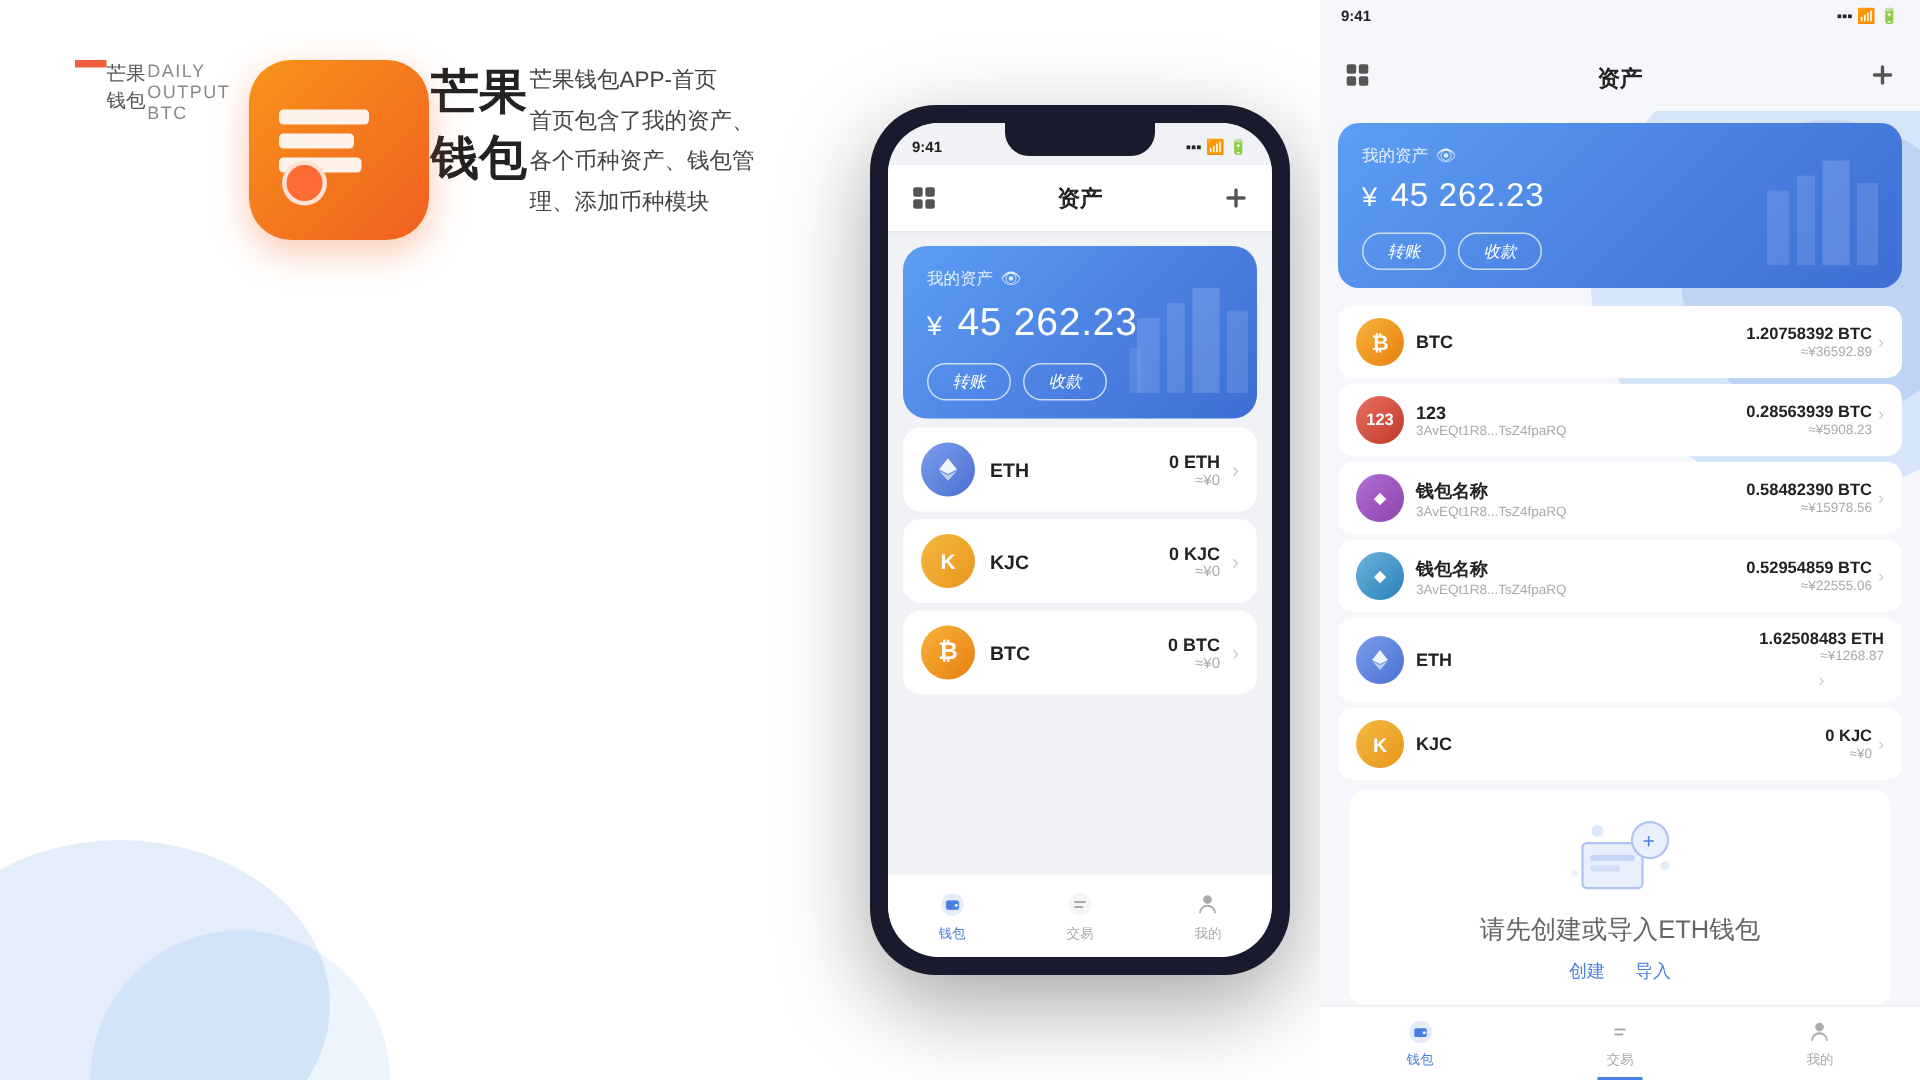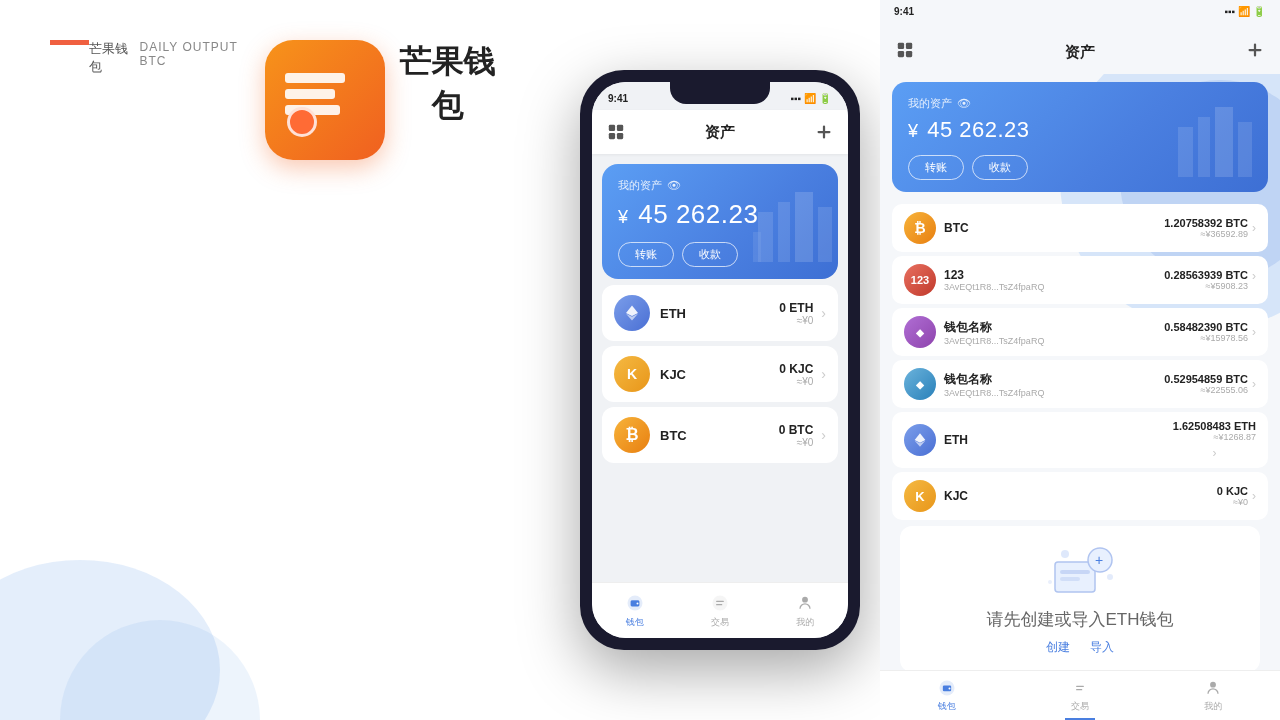--- a/index.html
+++ b/index.html
@@ -227,20 +227,21 @@
       gap: 8px;
     }
     .card-btn {
       padding: 4px 16px;
       border: 1px solid rgba(255,255,255,0.7);
       border-radius: 20px;
       font-size: 11px;
       color: #fff;
       background: transparent;
       cursor: pointer;
+      font-style: italic;
     }
 
     
     .coin-list { padding: 0 6px; }
     .coin-item {
       background: #fff;
       border-radius: 12px;
       margin: 5px 4px;
       padding: 10px 12px;
       display: flex;
@@ -423,20 +424,25 @@
           <div class="wallet-line" style="width:60px;"></div>
           <div class="wallet-line" style="width:50px;"></div>
           <div class="wallet-line" style="width:55px;"></div>
         </div>
         <div class="wallet-circle"></div>
       </div>
     </div>
   </div>
 
   <div class="app-title">芒果钱包</div>
+  <div class="app-desc">
+    <span>芒果钱包APP-首页</span><br>
+    <span>首页包含了我的资产、各个币种资产、钱包管</span><br>
+    <span>理、添加币种模块</span>
+  </div>
 
   <div class="blue-blob"></div>
   <div class="blue-blob2"></div>
 </div>
 
 <div class="phone-panel">
   <div class="phone-outer">
     <div class="phone-screen">
       <div class="phone-notch"></div>
 

